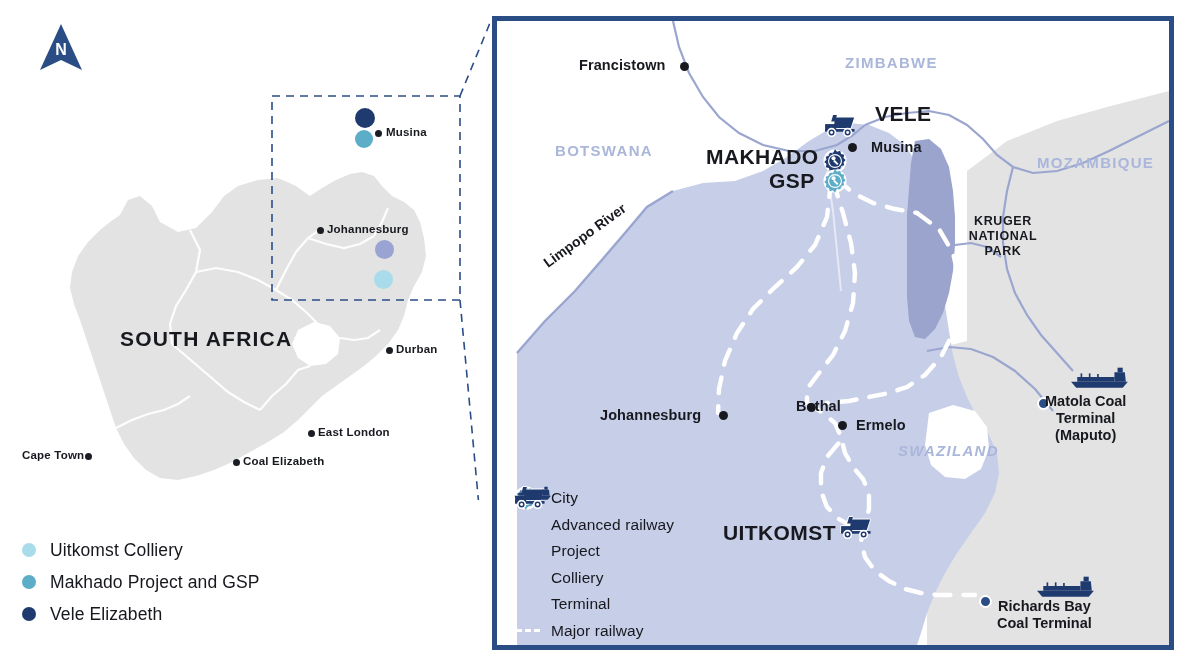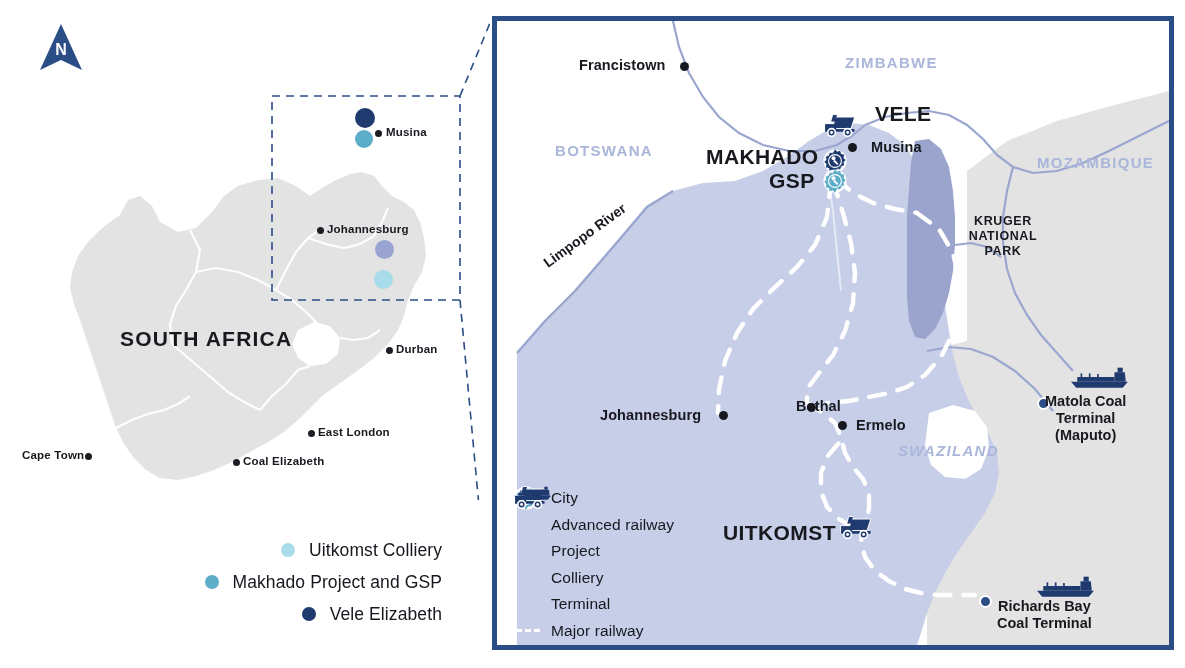--- a/index.html
+++ b/index.html
@@ -18,21 +18,21 @@
   .ov-label{position:absolute;color:#17191f;font-weight:bold;white-space:nowrap;
             letter-spacing:.2px;}
   .ov-city{font-size:11.5px;}
   .ov-country{font-size:21px;letter-spacing:1.2px;}
 
   .ov-dot{position:absolute;border-radius:50%;}
   .citydot{position:absolute;width:7px;height:7px;border-radius:50%;background:#1b1d24;}
 
   
   .keylist{position:absolute;left:22px;top:534px;width:420px;}
-  .keyrow{display:flex;align-items:center;height:32px;justify-content:flex-end;}
+  .keyrow{display:flex;align-items:center;height:32px;}
   .keyswatch{width:14px;height:14px;border-radius:50%;flex:0 0 auto;margin-right:14px;}
   .keytext{font-size:17.5px;color:#16181e;letter-spacing:.1px;}
 
   
   .detail{position:absolute;left:492px;top:16px;width:682px;height:634px;
           border:5px solid #2b4d86;background:#ffffff;box-sizing:border-box;}
   .detail-inner{position:absolute;left:0;top:0;width:672px;height:624px;overflow:hidden;}
   .detail-inner svg{position:absolute;left:0;top:0;}
 
   .dt-label{position:absolute;white-space:nowrap;font-weight:bold;}

